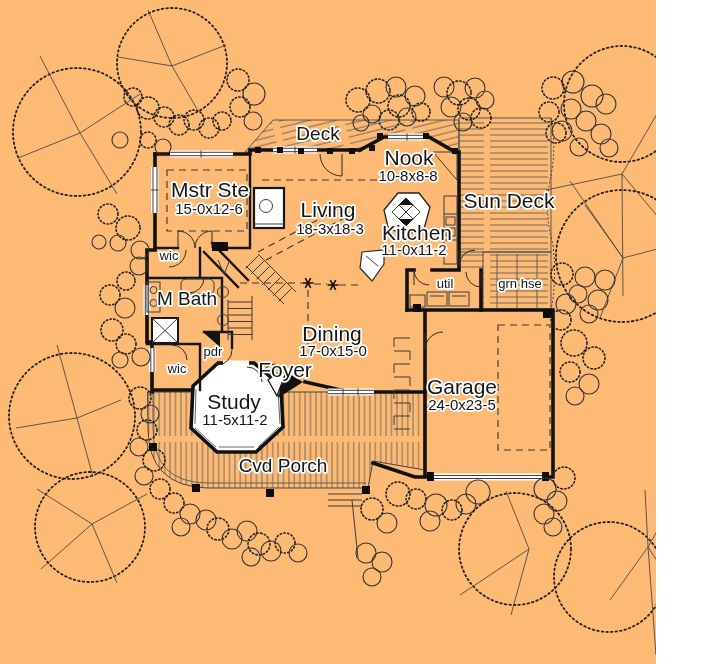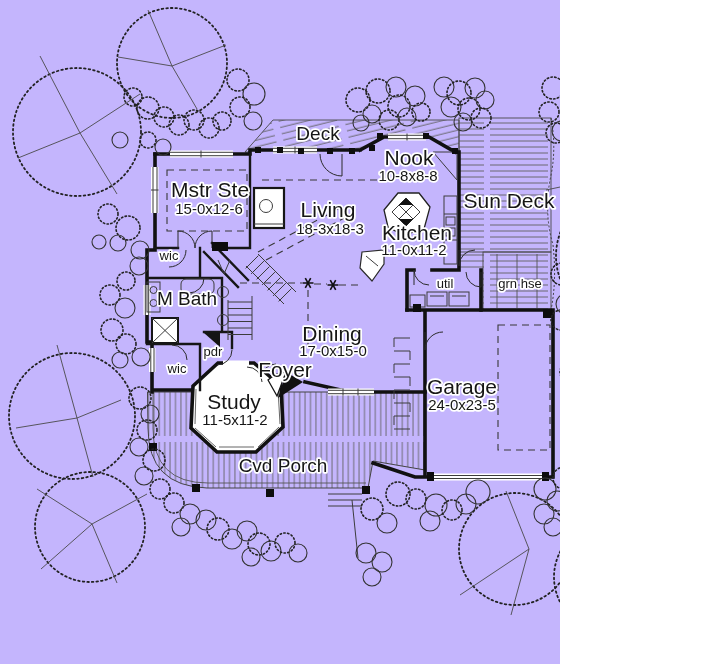--- a/index.html
+++ b/index.html
@@ -1,16 +1,16 @@
 <!DOCTYPE html>
 <html><head>
 <meta charset="utf-8">
 <style>
   html,body{margin:0;padding:0;background:#fff;}
-  .page{width:560px;height:664px;background:#c4b5fd;position:relative;overflow:hidden;}
+  .page{width:656px;height:664px;background:#fdba74;position:relative;overflow:hidden;}
   svg{display:block;}
   .lbl,.lbl-m,.dims,.small{
     font-family:"Liberation Sans",sans-serif;
     fill:#161616;
     text-anchor:middle;
     paint-order:stroke;
     stroke:#ffffff;
     stroke-width:3.5px;
     stroke-linejoin:round;
   }

